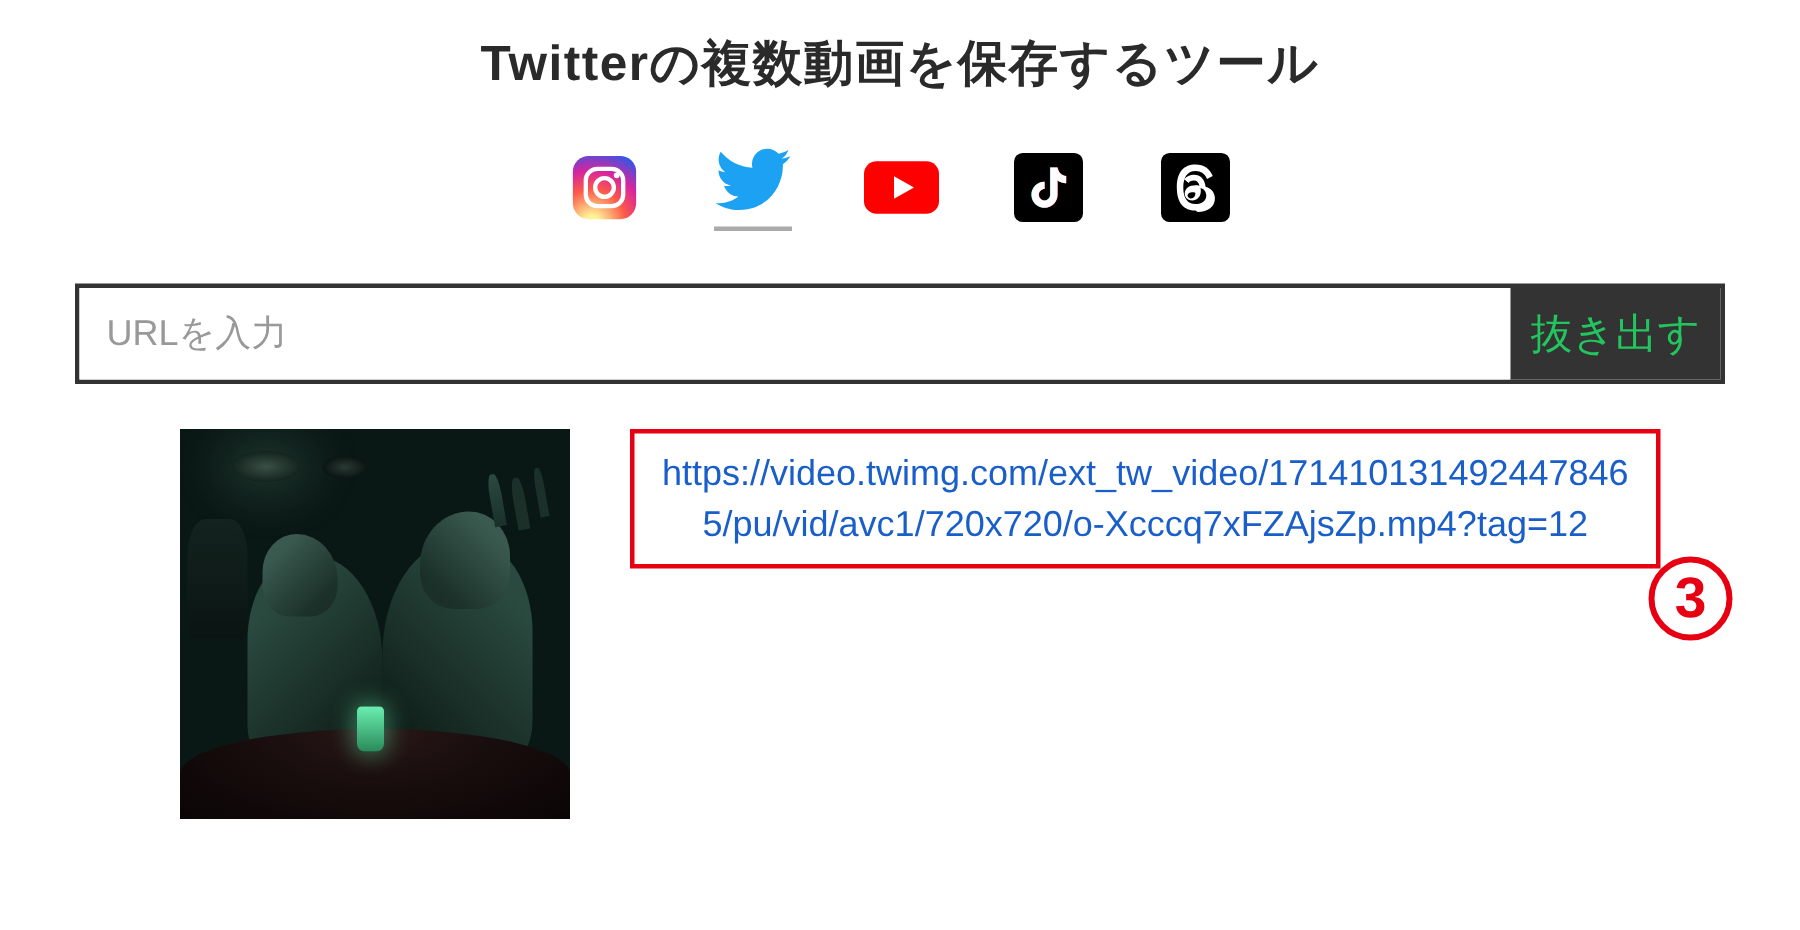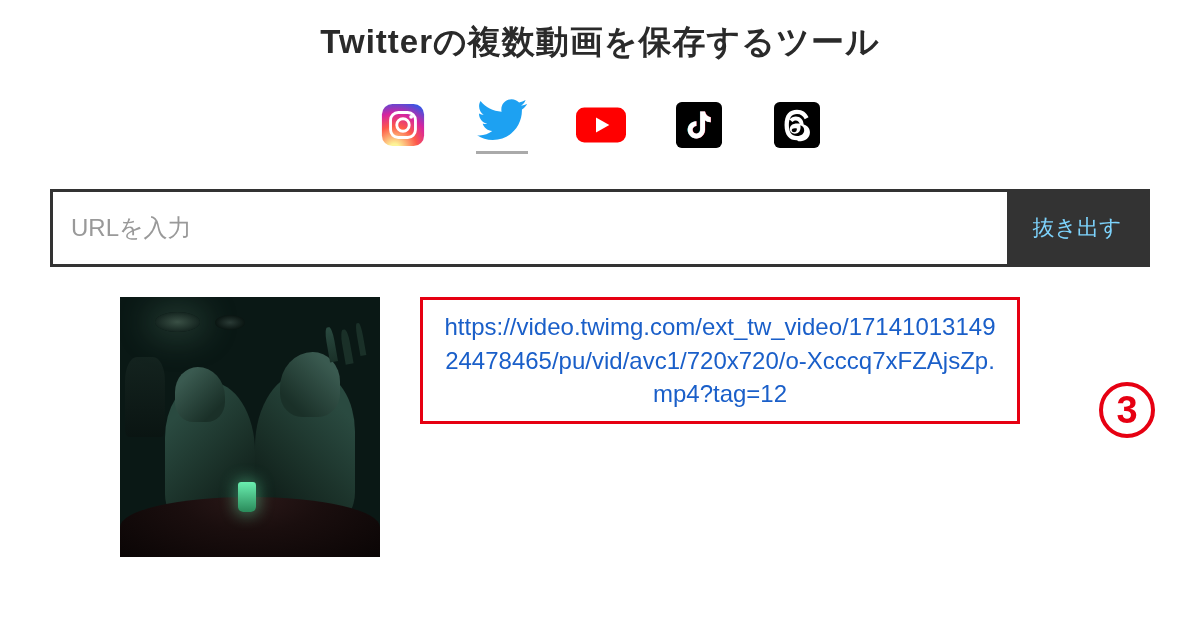--- a/index.html
+++ b/index.html
@@ -48,41 +48,41 @@
     }
     .twitter-underline {
       width: 52px;
       height: 3px;
       background: #aaa;
       margin-top: 6px;
     }
     .input-row {
       display: flex;
       border: 3px solid #333;
-      height: 78px;
+      height: 67px;
       margin-bottom: 30px;
     }
     .url-input {
       flex: 1;
       border: none;
       outline: none;
       font-size: 24px;
       padding: 0 18px;
       color: #333;
       font-family: inherit;
     }
     .url-input::placeholder {
       color: #999;
     }
     .extract-btn {
       width: 140px;
       background: #333;
-      color: #7dd3fc;
+      color: #22c55e;
       border: none;
-      font-size: 22px;
+      font-size: 28px;
       cursor: pointer;
       font-family: inherit;
       display: flex;
       align-items: center;
       justify-content: center;
     }
     .result-row {
       display: flex;
       gap: 40px;
       padding-left: 70px;
@@ -92,21 +92,21 @@
       width: 260px;
       height: 260px;
       background: #0a1815;
       position: relative;
       overflow: hidden;
       flex-shrink: 0;
     }
     .url-box {
       border: 3px solid #e60012;
       padding: 10px 18px;
-      width: 600px;
+      width: 687px;
       height: fit-content;
       text-align: center;
     }
     .url-link {
       color: #1a5fc9;
       font-size: 24px;
       text-decoration: none;
       word-break: break-all;
       line-height: 1.4;
       font-family: Arial, sans-serif;

